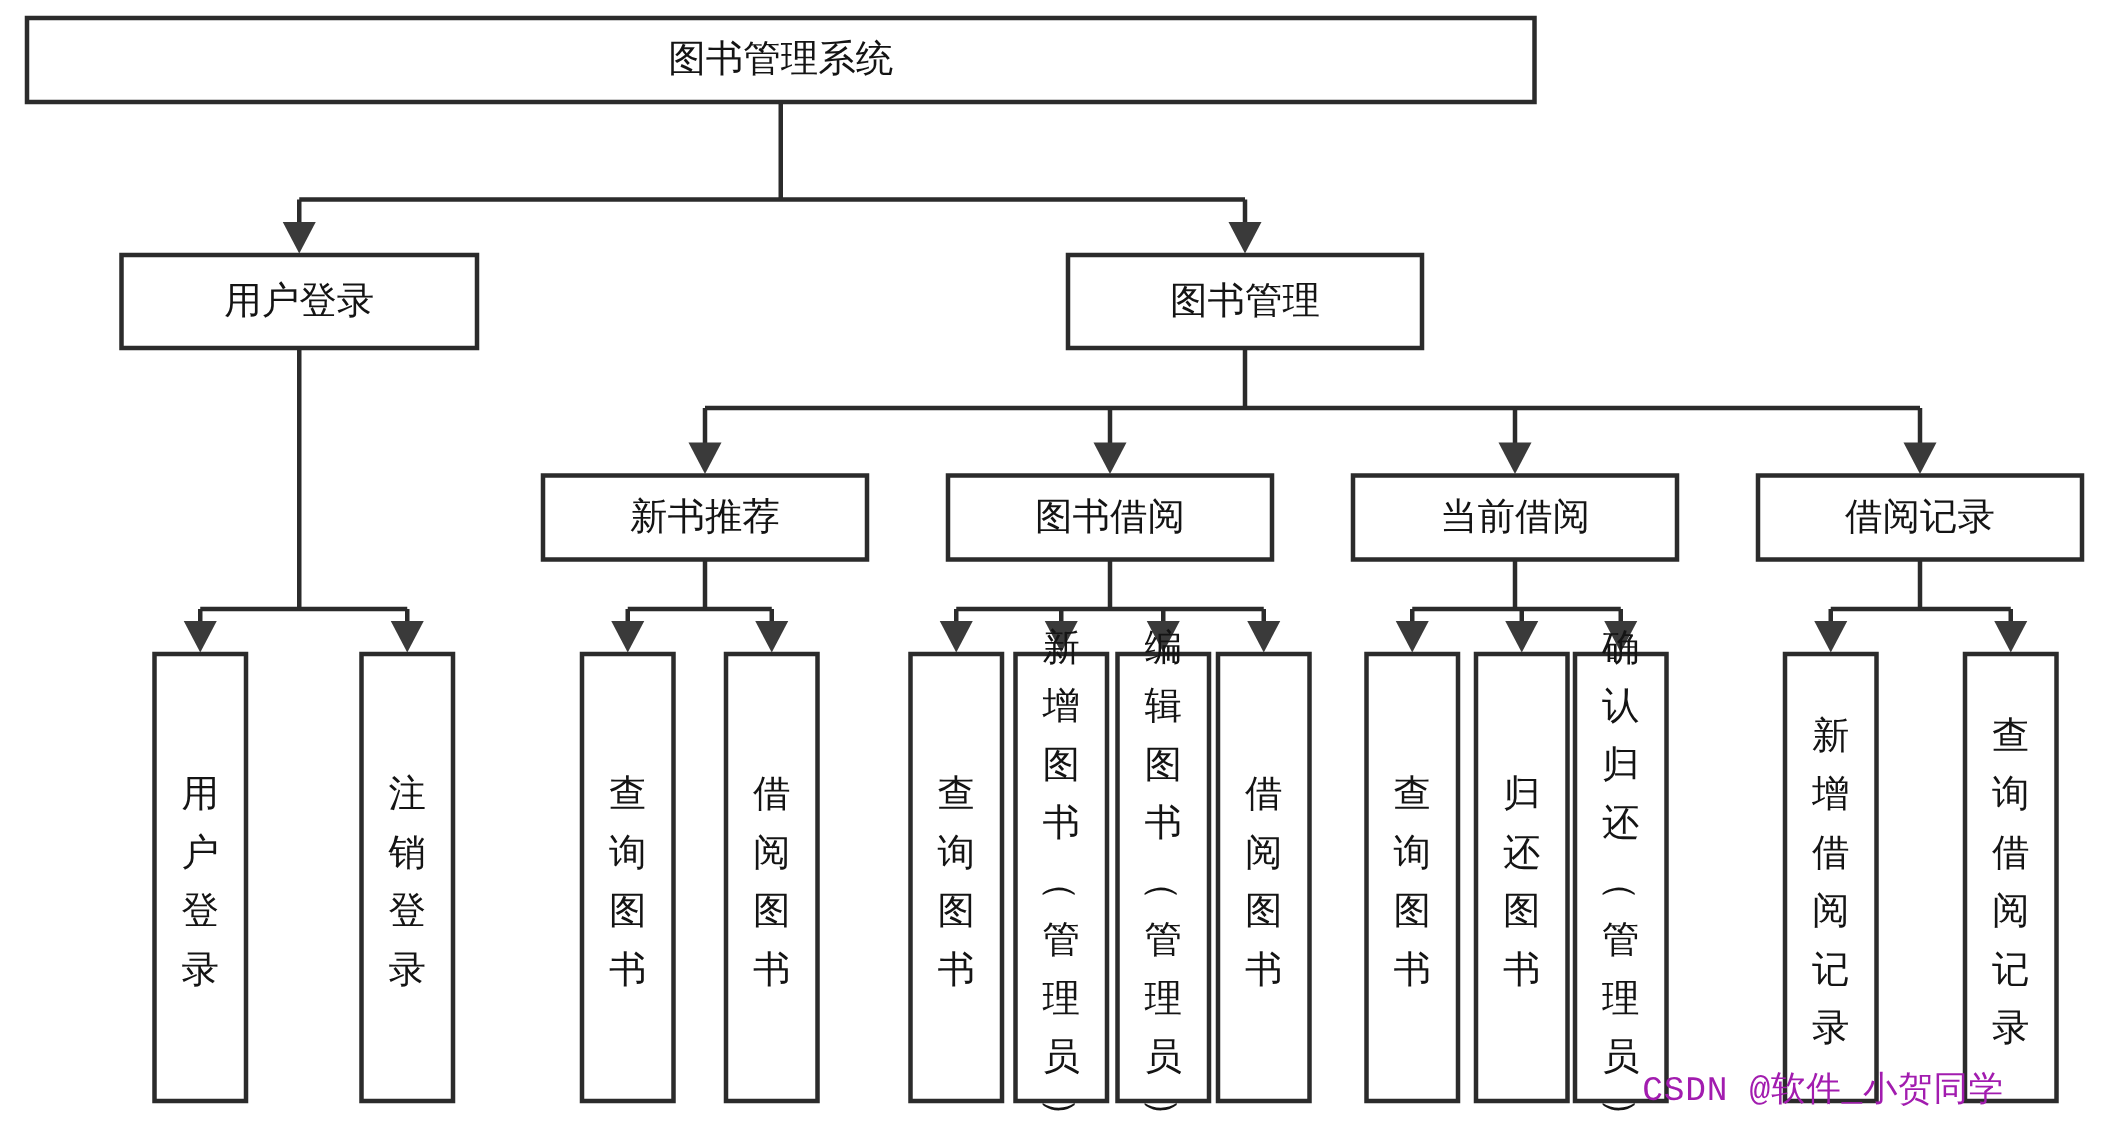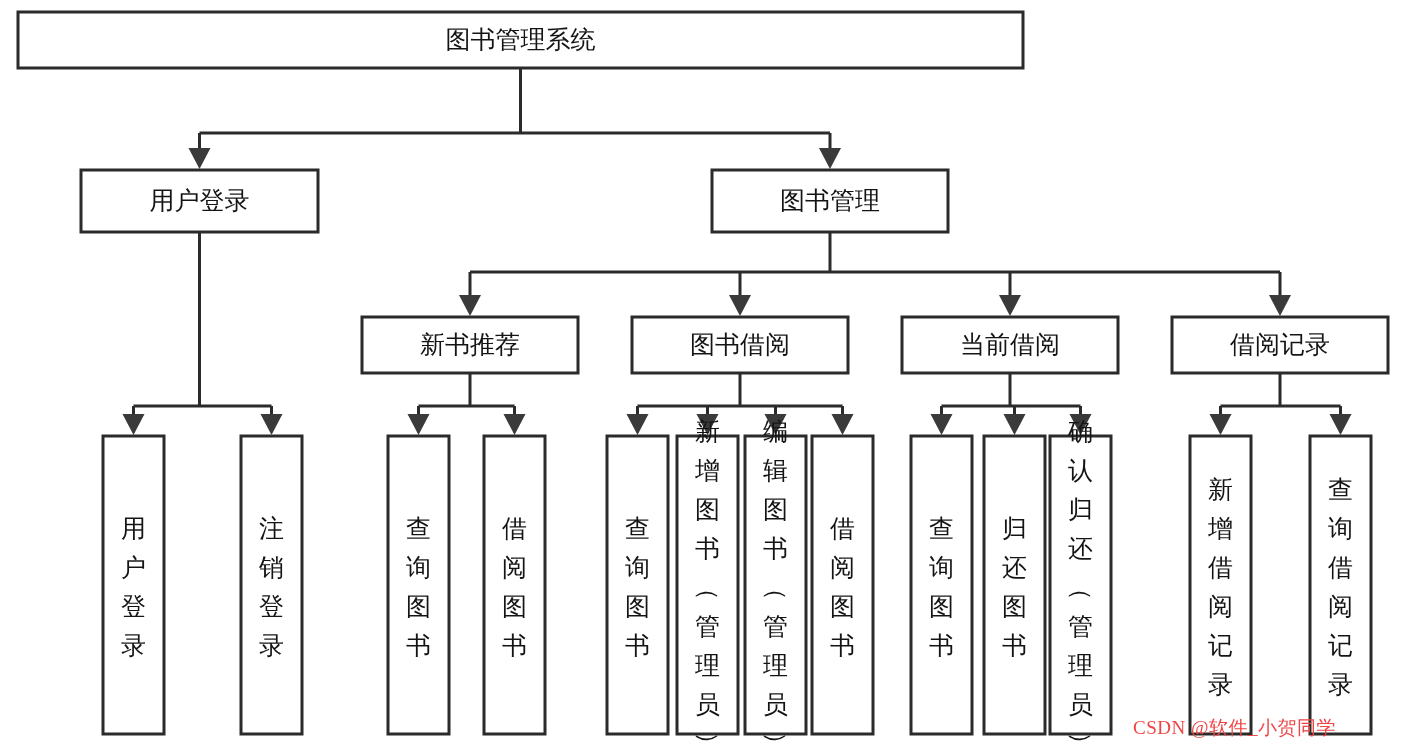--- a/index.html
+++ b/index.html
@@ -52,23 +52,23 @@
   .node-label-v {
     font-family: "Liberation Sans", "DejaVu Sans", sans-serif;
     font-size: 25px;
     fill: #141414;
     text-anchor: middle;
   }
   .watermark {
     position: absolute;
     right: 8px;
     bottom: 6px;
-    font-family: Liberation Serif, serif;
-    font-size: 19px;
-    color: #ef4444;
+    font-family: Liberation Mono, monospace;
+    font-size: 23px;
+    color: #a21caf;
     letter-spacing: 0.5px;
     white-space: nowrap;
     user-select: none;
   }
 </style>
 </head>
 <body>
 
 <div id="diagram-root">
   <svg id="tree-svg" viewBox="0 0 1405 747">

